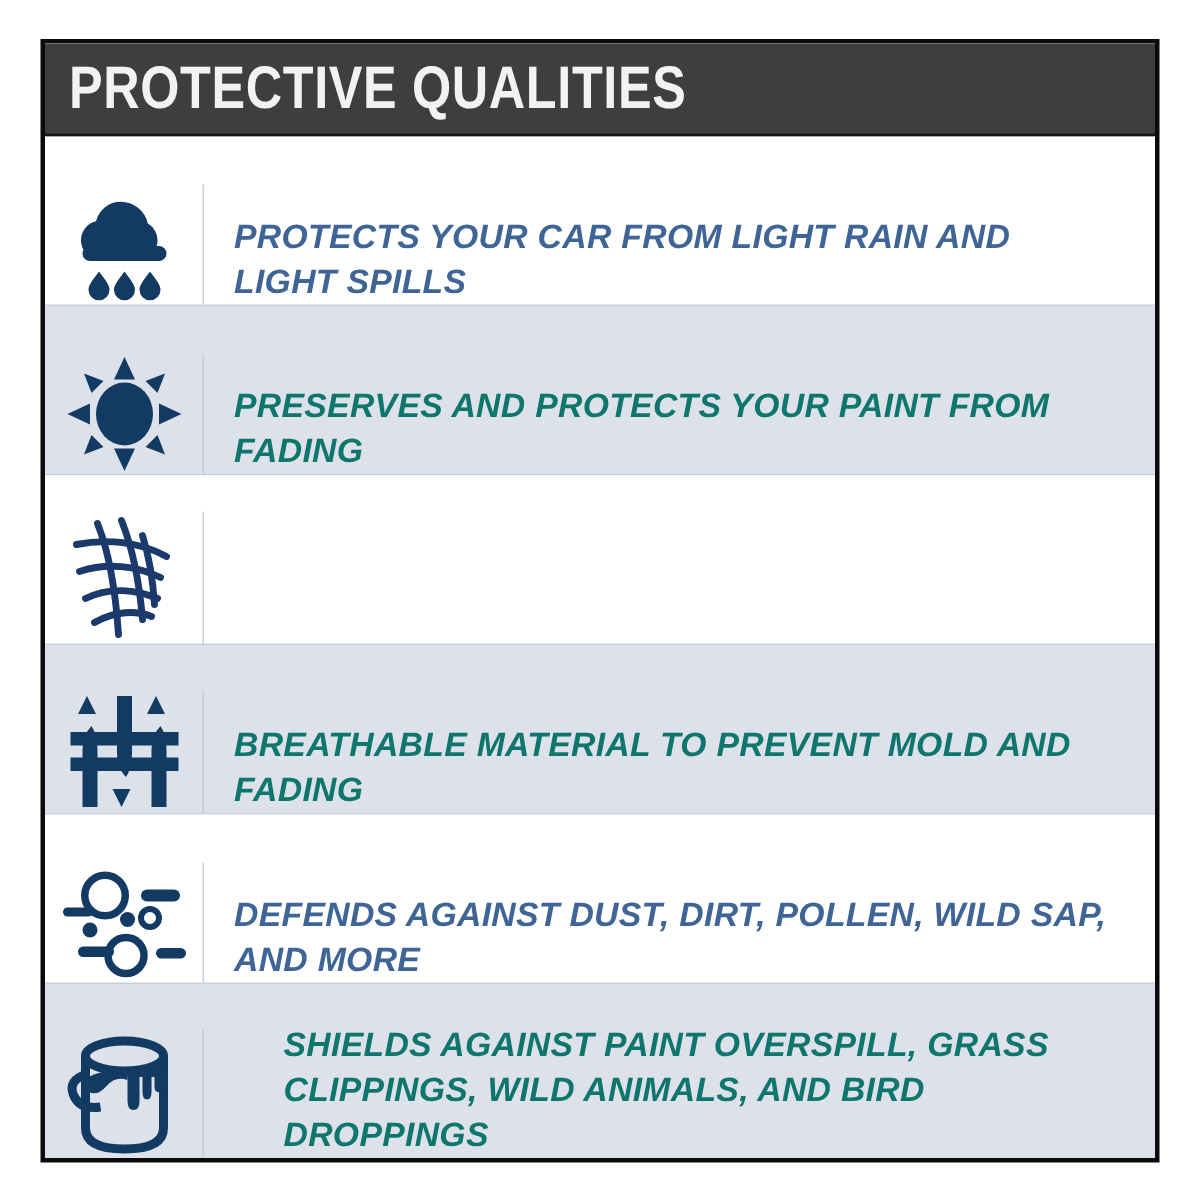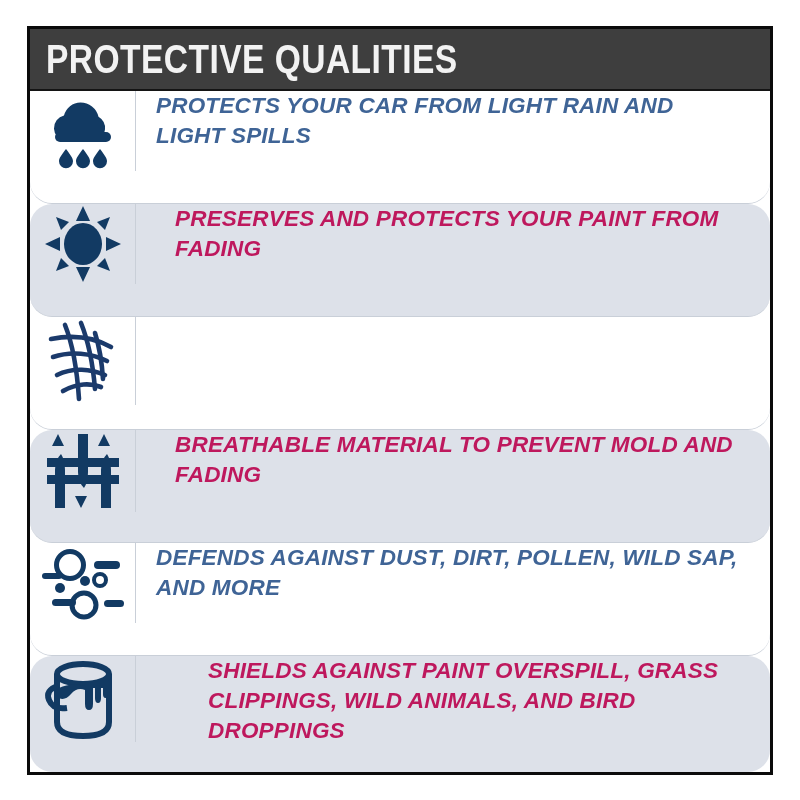--- a/index.html
+++ b/index.html
@@ -42,25 +42,24 @@
     line-height: 40px;
     letter-spacing: 0.5px;
     transform: scaleX(0.84);
     transform-origin: left center;
     white-space: nowrap;
   }
 
   
   .feature-row {
     display: flex;
-    align-items: flex-start;
+    align-items: flex-end;
     height: 113px;
     box-sizing: border-box;
     border-bottom: 1px solid #c9cfd8;
-    border-radius: 22px;
   }
   .feature-row:last-child { border-bottom: none; height: 116px; gap: 33px; }
   .feature-row.bg-white { background: #ffffff; }
   .feature-row.bg-tint  { background: #dde1e9; }
 
   .icon-cell {
     width: 106px;
     min-width: 106px;
     display: flex;
     align-items: center;
@@ -79,21 +78,21 @@
   }
   .feature-text {
     font-family: "Liberation Sans", sans-serif;
     font-weight: 700;
     font-style: italic;
     font-size: 22.5px;
     line-height: 30px;
     letter-spacing: 0.2px;
   }
   .text-blue { color: #3f6496; }
-  .text-dark { color: #be185d; margin-left: 19px; }
+  .text-dark { color: #0f766e; }
 </style>
 </head>
 <body>
 
 <div id="infographic-card">
 
   <div id="card-header">
     <div class="title">PROTECTIVE QUALITIES</div>
   </div>
 

